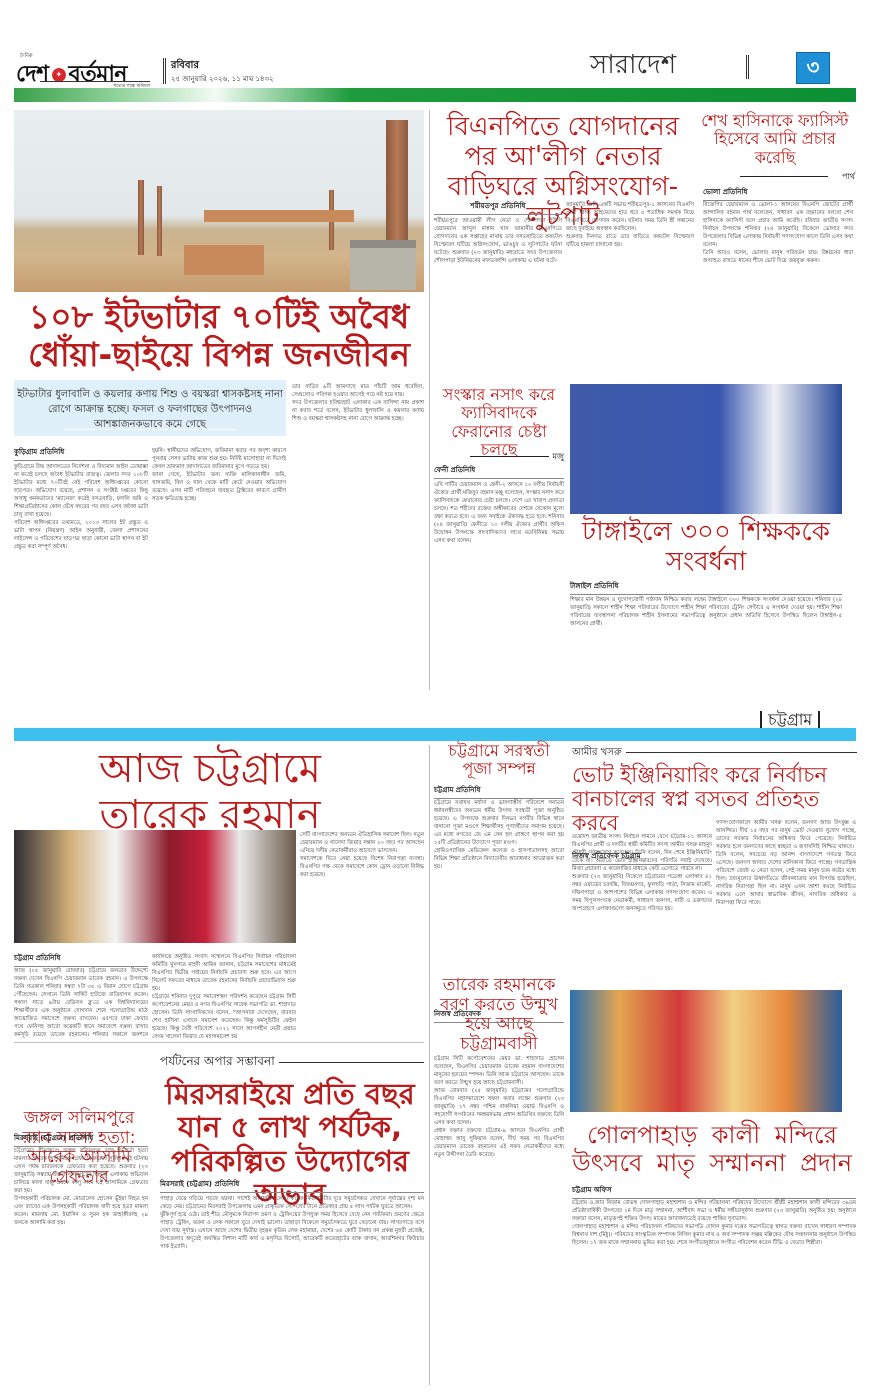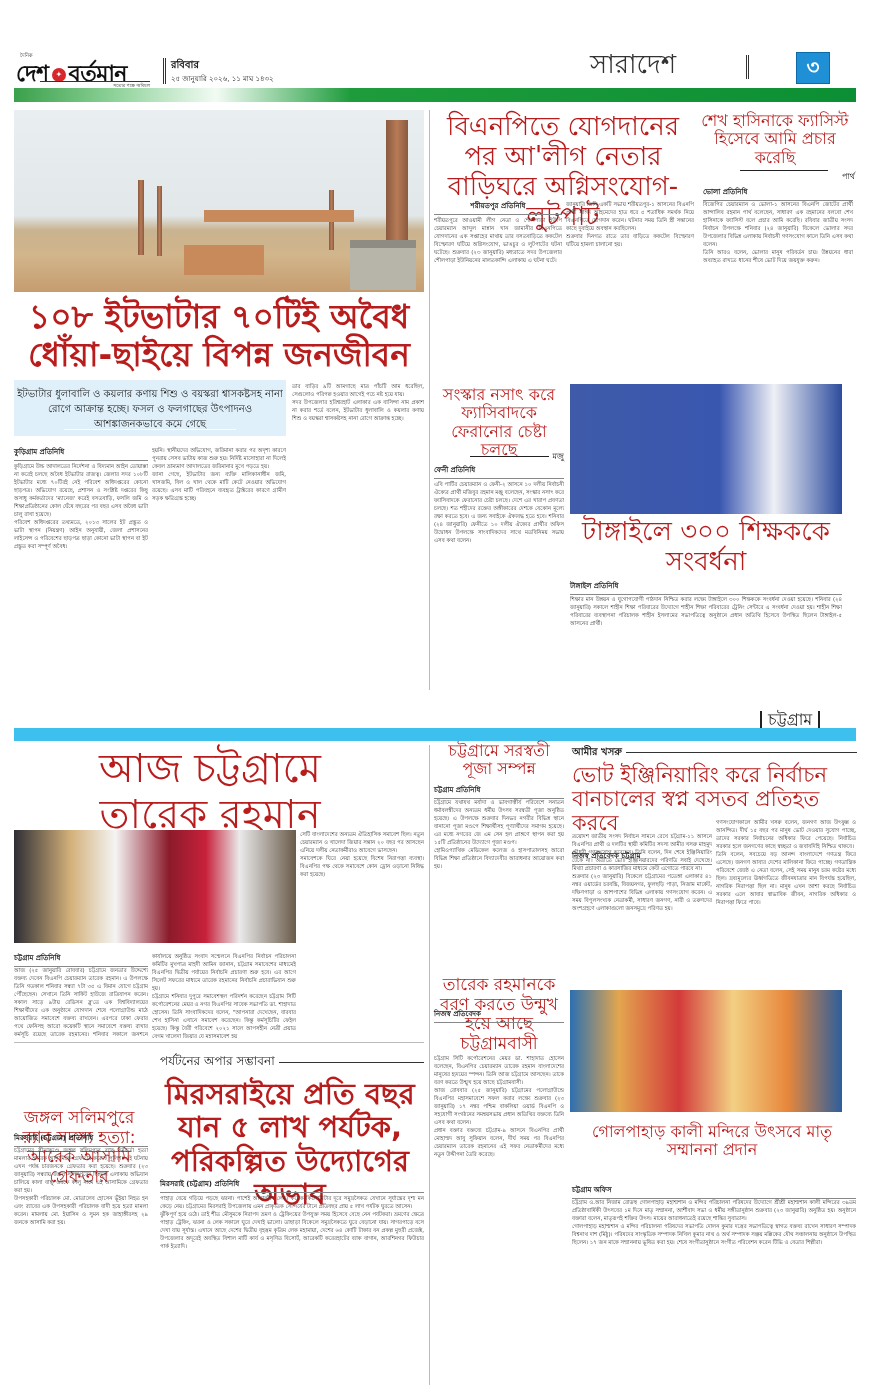--- a/index.html
+++ b/index.html
@@ -39,27 +39,27 @@
   .hl-main { left: 14px; top: 298px; width: 410px; font-size: 33px; font-weight: bold; }
   .hl-bnp { left: 435px; top: 112px; width: 256px; font-size: 26px; }
   .hl-sheikh { left: 700px; top: 112px; width: 150px; font-size: 16px; }
   .byline-r { text-align: right; font-size: 8px; }
   .hl-reform { left: 434px; top: 386px; width: 130px; font-size: 16px; }
   .hl-tangail { left: 570px; top: 517px; width: 272px; font-size: 26px; }
   .hl-ctg { left: 40px; top: 745px; width: 340px; font-size: 40px; }
   .hl-saraswati { left: 434px; top: 742px; width: 130px; font-size: 16px; }
   .hl-vote { left: 572px; top: 763px; width: 290px; font-size: 21px; text-align: left; }
   .hl-tarek { left: 434px; top: 975px; width: 130px; font-size: 17px; }
-  .hl-golpahar { left: 572px; top: 1123px; width: 280px; font-size: 16px; }
+  .hl-golpahar { left: 572px; top: 1123px; width: 280px; font-size: 24px; font-family: Liberation Mono, monospace; }
   .hl-jangal { left: 14px; top: 1108px; width: 130px; font-size: 17px; }
   .hl-mirsarai { left: 160px; top: 1078px; width: 260px; font-size: 29px; font-weight: bold; }
 
   .kicker { font-size: 10px; color: #222; display: flex; align-items: center; gap: 4px; }
   .kicker::after { content: ""; flex: 1; border-top: 1px solid #333; }
-  .kicker-amir { left: 572px; top: 744px; width: 285px; font-weight: bold; }
+  .kicker-amir { left: 572px; top: 744px; width: 285px; }
   .kicker-mir { left: 160px; top: 1052px; width: 264px; font-size: 12px; }
 
   
   .deck { left: 14px; top: 380px; width: 272px; height: 56px; background: #dff0fa; text-align: center; font-size: 10px; line-height: 1.5; padding-top: 6px; color: #222; }
   .deck::after { content: ""; position: absolute; left: 50px; right: 50px; bottom: 6px; border-top: 1px solid #fff; }
 
   
   .byline { font-size: 7px; font-weight: bold; border-bottom: 1px solid #888; padding-bottom: 2px; color: #222; }
 
   
@@ -128,21 +128,21 @@
 </div>
 <div class="abs col" style="left:434px;top:216px;width:128px;height:160px;">
   <span class="t">শরীয়তপুরে আওয়ামী লীগ নেতা ও শৌলপাড়া ইউপি চেয়ারম্যান আব্দুল মান্নান খান জামানীর বিএনপিতে যোগদানের এক সপ্তাহের মাথায় তার বসতবাড়িতে ককটেল বিস্ফোরণ ঘটিয়ে অগ্নিসংযোগ, ভাঙচুর ও লুটপাটের ঘটনা ঘটেছে। শুক্রবার (২৩ জানুয়ারি) মধ্যরাতে সদর উপজেলার শৌলপাড়া ইউনিয়নের মালতকান্দি এলাকায় এ ঘটনা ঘটে।</span>
 </div>
 <div class="abs col" style="left:566px;top:200px;width:128px;height:176px;">
   <span class="t">জানুয়ারি তিনি একটি সভায় শরীয়তপুর-১ আসনের বিএনপি প্রার্থী সাঈদ আহমেদের হাত ধরে ৫ শতাধিক সমর্থক নিয়ে বিএনপিতে যোগদান করেন। ঘটনার সময় তিনি স্ত্রী সন্তানের কাছে দুবাইয়ে অবস্থান করছিলেন।</span>
   <span class="t">শুক্রবার দিনগত রাতে তার বাড়িতে ককটেল বিস্ফোরণ ঘটিয়ে হামলা চালানো হয়।</span>
 </div>
 
 <div class="abs hl hl-sheikh">শেখ হাসিনাকে ফ্যাসিস্ট হিসেবে আমি প্রচার করেছি</div>
-<div class="abs byline-r" style="left:740px;top:170px;width:115px;display:flex;align-items:flex-start;gap:14px;">
+<div class="abs byline-r" style="left:740px;top:170px;width:115px;display:flex;align-items:center;gap:14px;">
   <span style="flex:1;border-top:1px solid #222;"></span>
   <span>পার্থ</span>
 </div>
 <div class="abs" style="left:703px;top:186px;width:150px;">
   <div class="byline">ভোলা প্রতিনিধি</div>
 </div>
 <div class="abs col" style="left:703px;top:200px;width:150px;height:176px;">
   <span class="t">বিজেপির চেয়ারম্যান ও ভোলা-১ আসনের বিএনপি জোটের প্রার্থী আন্দালিব রহমান পার্থ বলেছেন, সাধারণ এক রহমানের বলবো শেখ হাসিনাকে ফ্যাসিস্ট বলে প্রচার আমি করেছি। রবিবার জাতীয় সংসদ নির্বাচন উপলক্ষে শনিবার (২৪ জানুয়ারি) বিকেলে ভোলার সদর উপজেলার বিভিন্ন এলাকায় নির্বাচনী গণসংযোগ কালে তিনি এসব কথা বলেন।</span>
   <span class="t">তিনি আরও বলেন, ভোলার মানুষ পরিবর্তন চায়। উন্নয়নের ধারা অব্যাহত রাখতে ধানের শীষে ভোট দিয়ে জয়যুক্ত করুন।</span>
 </div>

